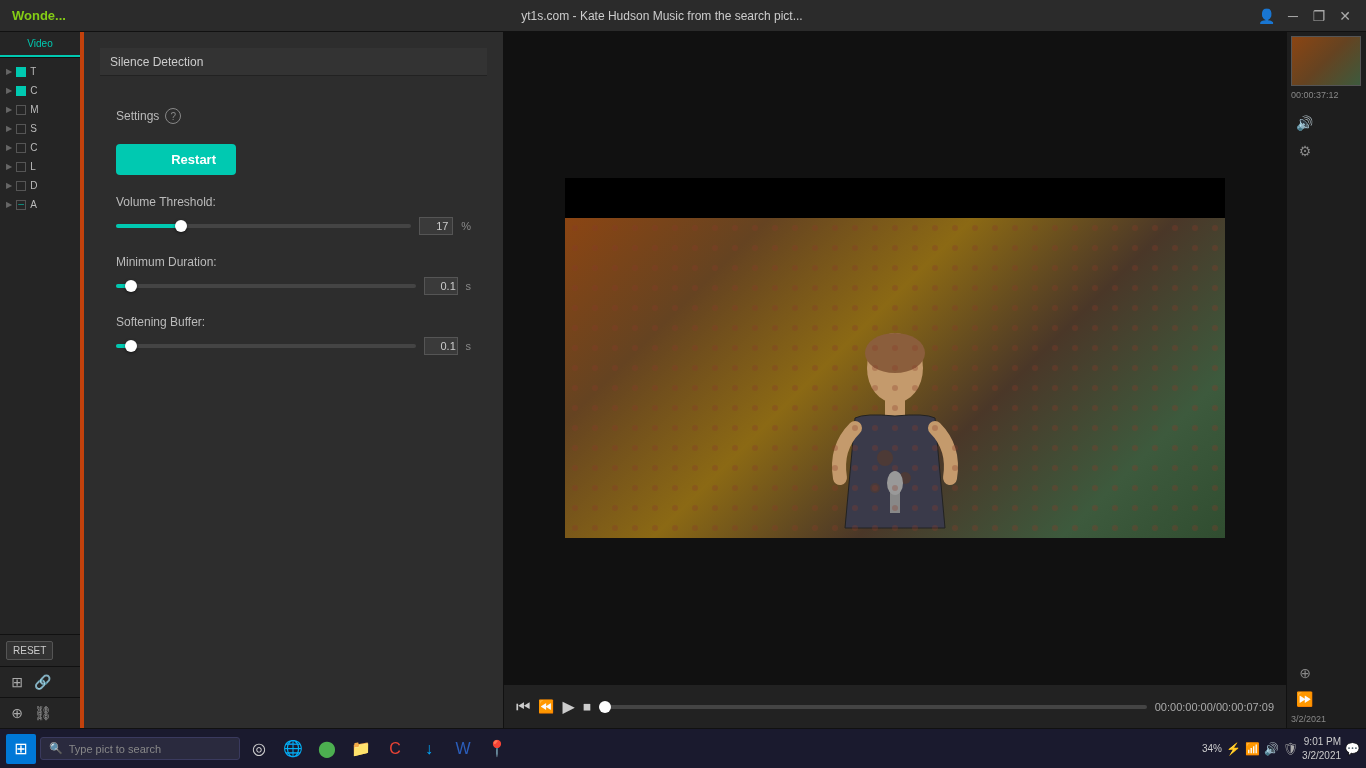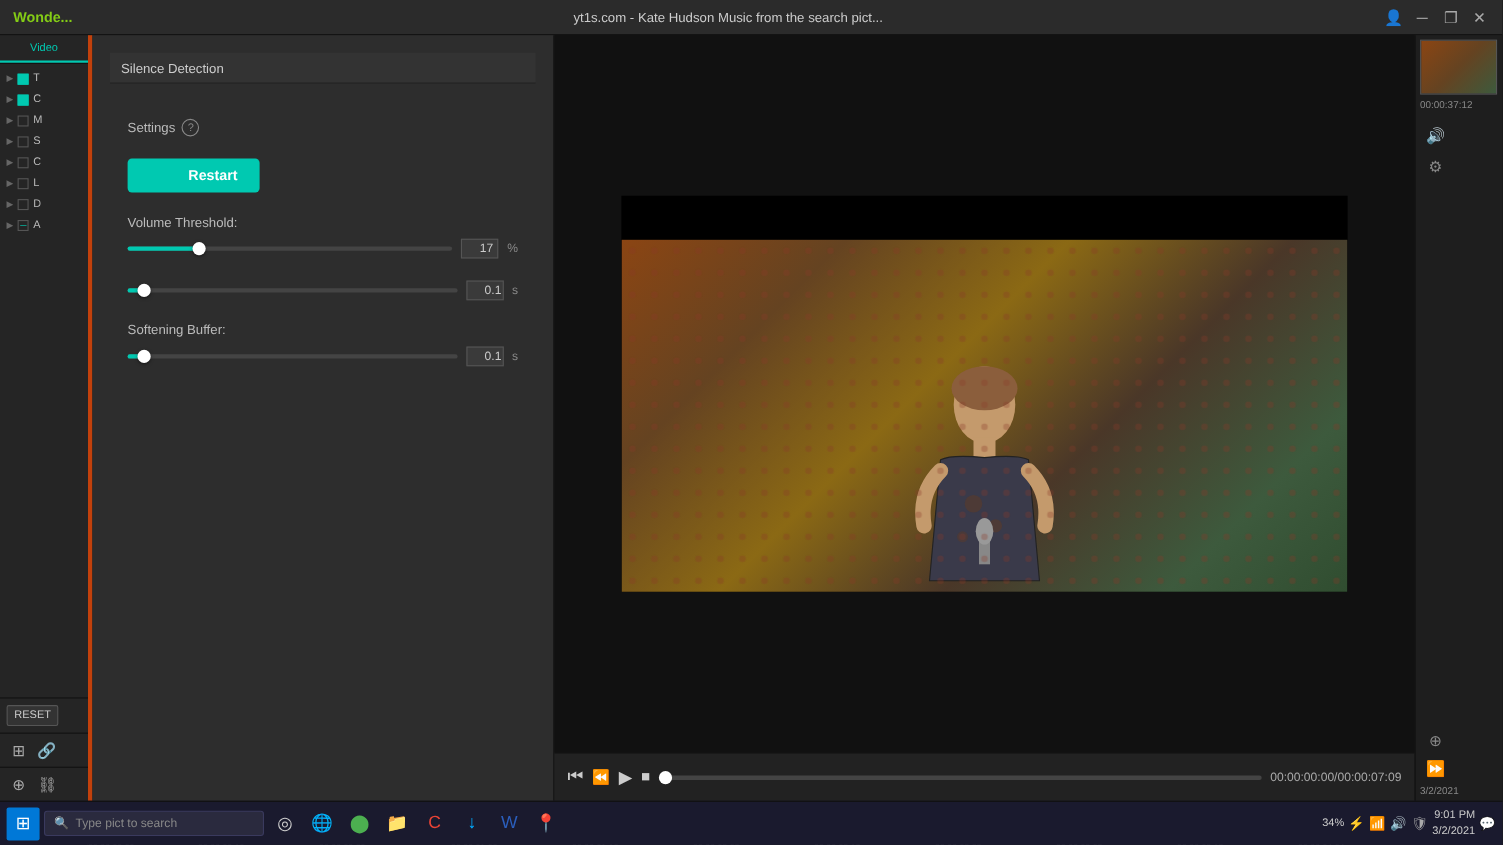--- a/index.html
+++ b/index.html
@@ -435,20 +435,21 @@
           <div class="slider-track">
             <div class="slider-fill" style="width: 22%;"></div>
             <div class="slider-thumb" style="left: 22%;"></div>
           </div>
           <div class="slider-value-box">17</div>
           <span class="slider-unit">%</span>
         </div>
       </div>
 
       <div class="setting-group">
+        <span class="setting-label">Minimum Duration:</span>
         <div class="slider-row">
           <div class="slider-track">
             <div class="slider-fill" style="width: 5%;"></div>
             <div class="slider-thumb" style="left: 5%;"></div>
           </div>
           <div class="slider-value-box">0.1</div>
           <span class="slider-unit">s</span>
         </div>
       </div>
 

